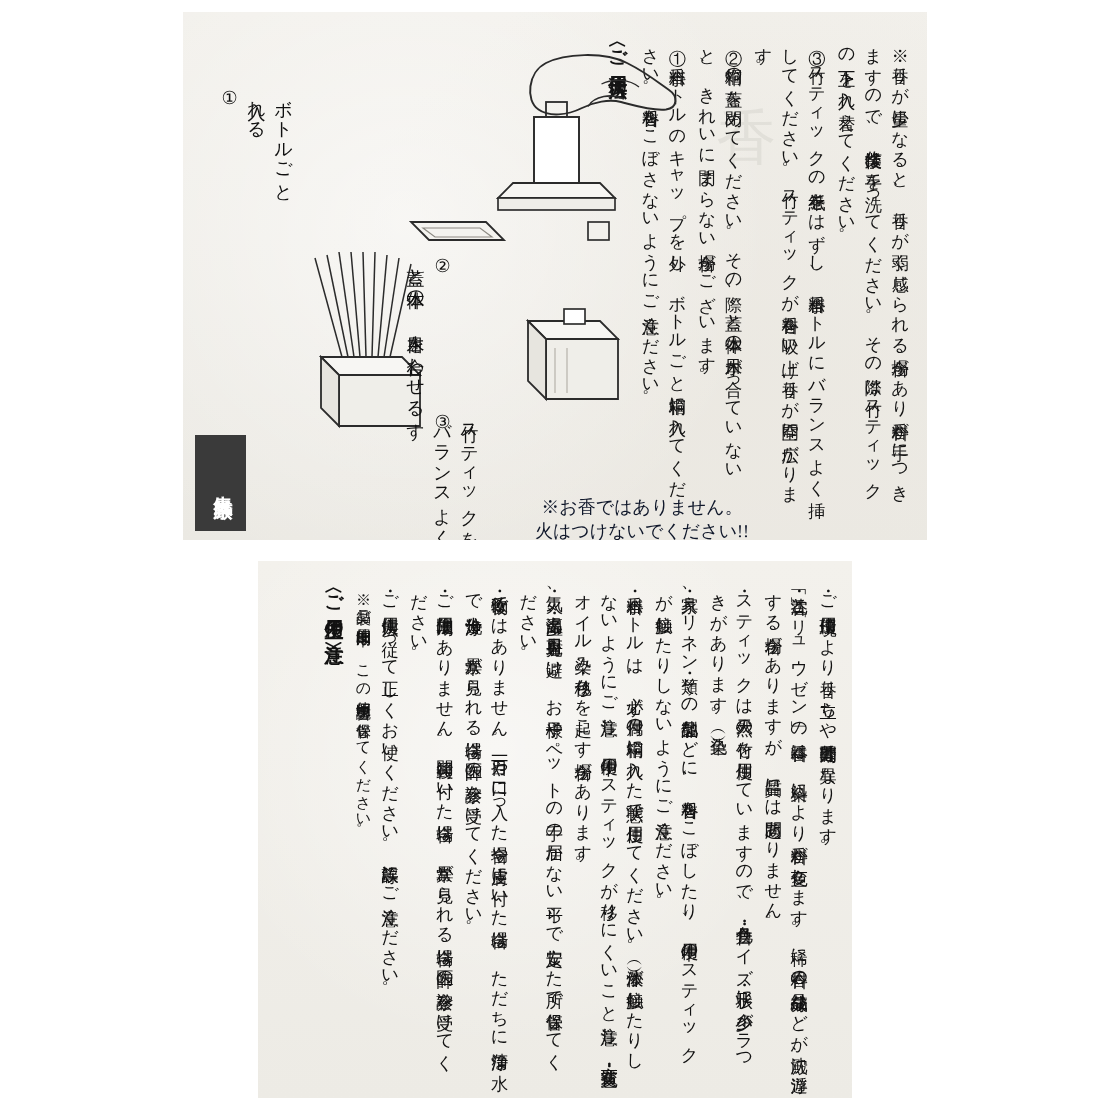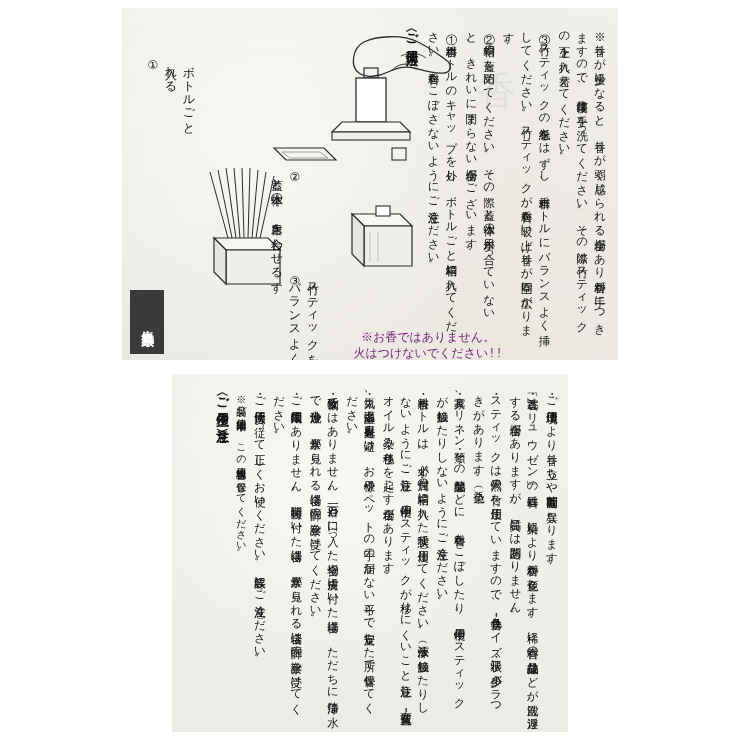--- a/index.html
+++ b/index.html
@@ -121,24 +121,24 @@
     justify-content: center;
     font-weight: bold;
   }
 
   .notice-line {
     position: absolute;
     left: 186px;
     top: 322px;
     width: 240px;
     text-align: center;
-    font-family: Liberation Mono, monospace;
+    font-family: Liberation Serif, serif;
     font-size: 12px;
     line-height: 1.35;
-    color: #701a75;
+    color: #0f172a;
   }
 
   
   .card-bottom {
     position: absolute;
     left: 172px;
     top: 374px;
     width: 396px;
     height: 358px;
     background: #f0eeea;

